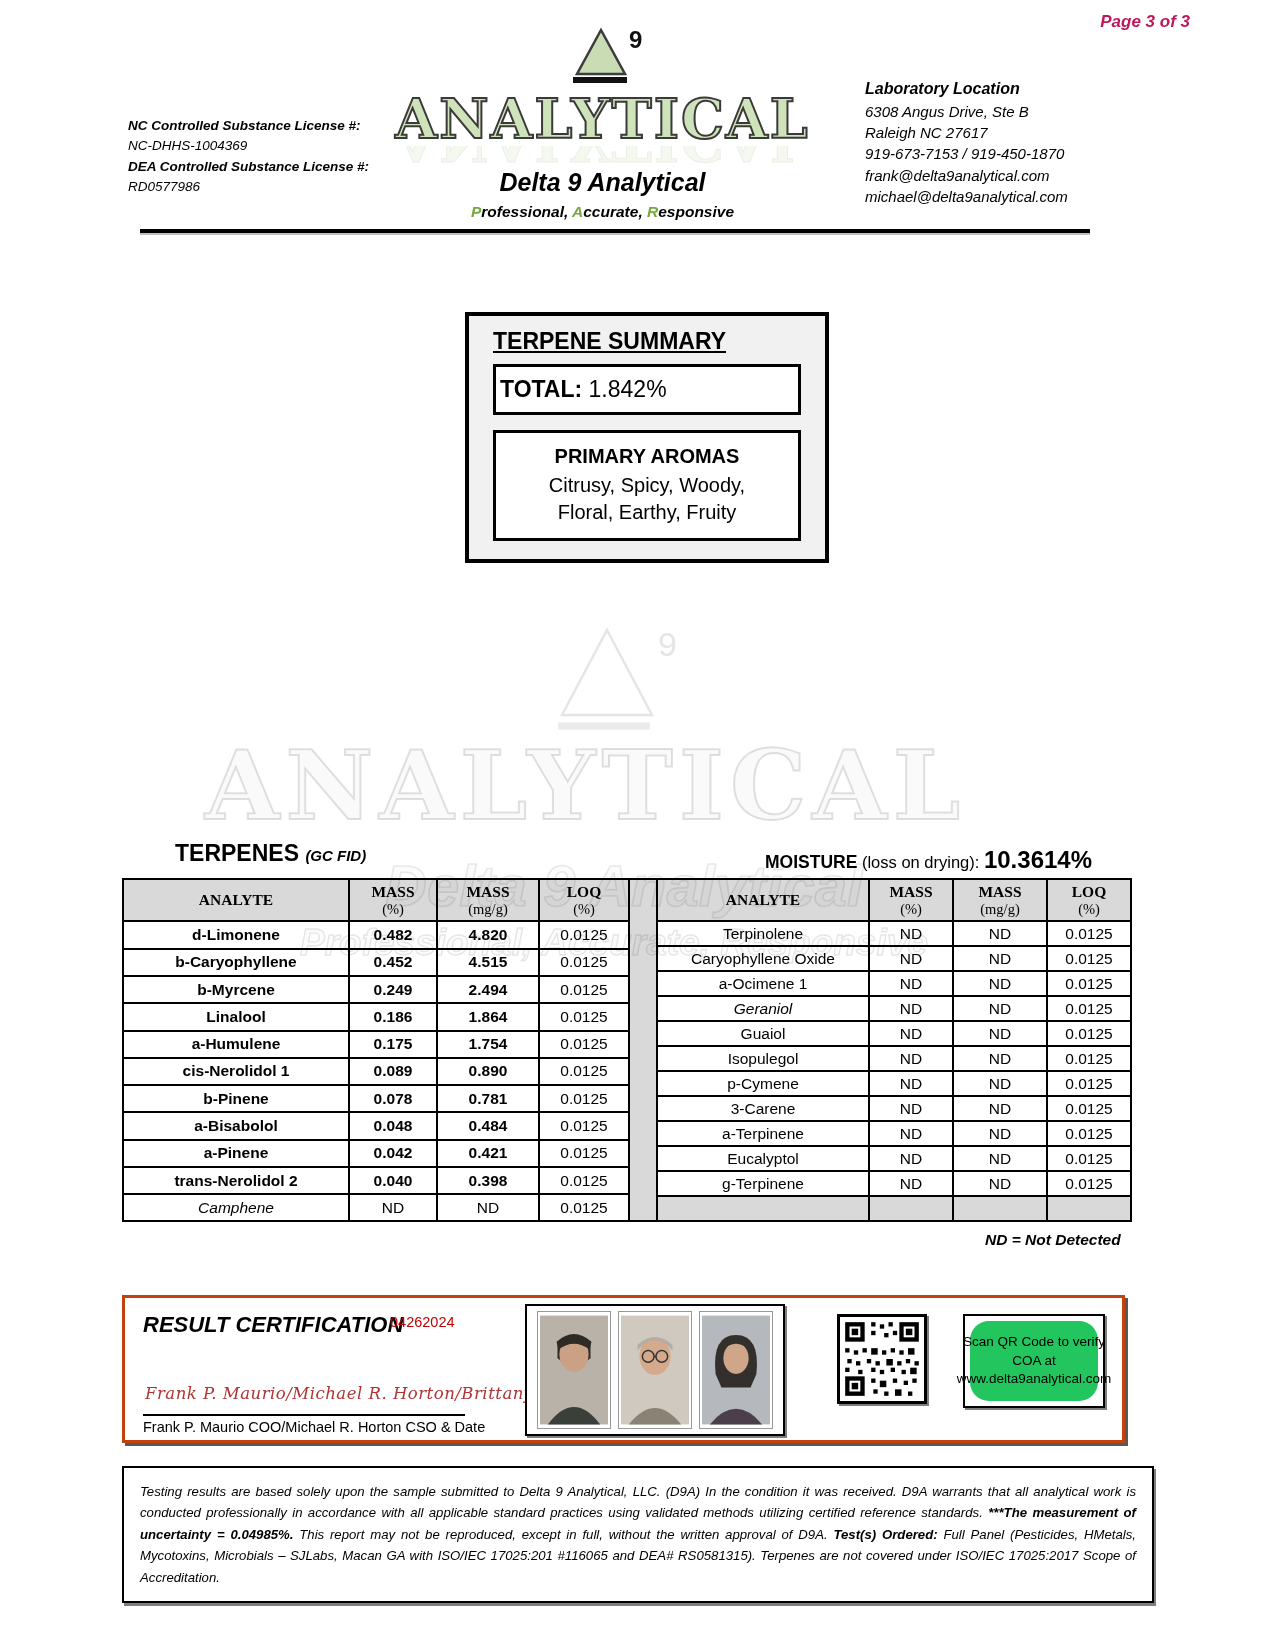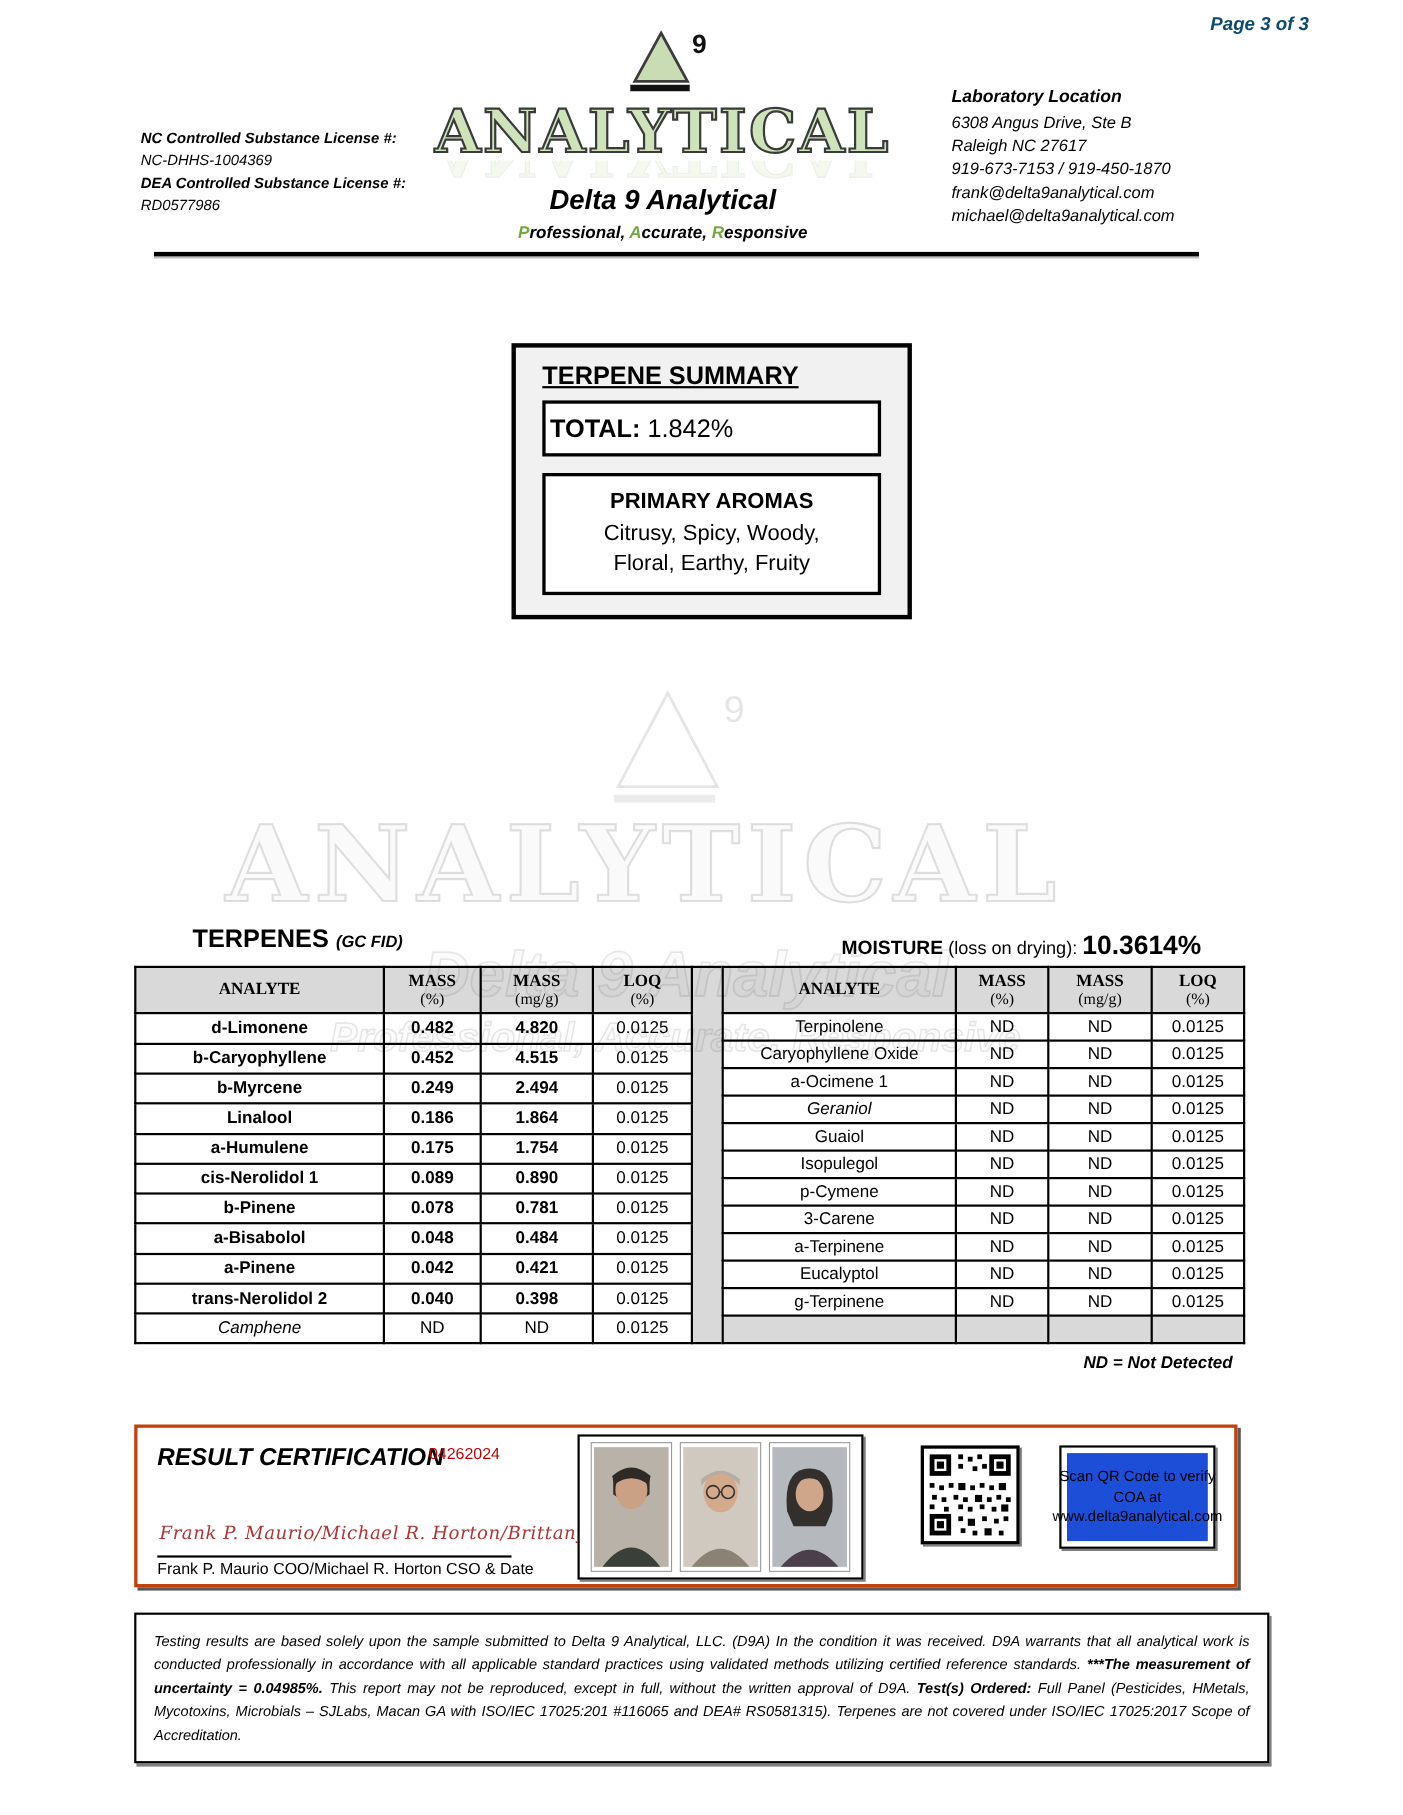--- a/index.html
+++ b/index.html
@@ -1,21 +1,21 @@
 <!DOCTYPE html>
 <html><head>
 <meta charset="utf-8">
 <style>
   * { box-sizing: border-box; margin: 0; padding: 0; }
   html,body { background:#ffffff; }
   body { font-family:"Liberation Sans", sans-serif; color:#000; }
   .page { position:relative; width:1275px; height:1650px; background:#fff; overflow:hidden; }
 
   
-  .page-label { position:absolute; top:12px; right:85px; color:#0c4a6e; font-weight:700; font-style:italic; font-size:17px; }
+  .page-label { position:absolute; top:12px; right:85px; color:#be185d; font-weight:700; font-style:italic; font-size:17px; }
   .licenses { position:absolute; left:128px; top:116px; width:280px; font-size:13.5px; line-height:1.5; font-style:italic; }
   .licenses .lbl { font-weight:700; }
   .lab { position:absolute; left:865px; top:78px; font-size:15px; font-style:italic; line-height:1.42; }
   .lab .lab-title { font-weight:700; font-size:16px; }
 
   .logo { position:absolute; left:330px; top:26px; width:545px; text-align:center; }
   .logo-mark { height:66px; }
   .brand { font-family:"DejaVu Serif", serif; font-weight:700; font-size:54px; letter-spacing:2px; line-height:1;
            color:#cfe3bb; -webkit-text-stroke:2px #3a3a3a; }
   .brand-reflect { font-family:"DejaVu Serif", serif; font-weight:700; font-size:54px; letter-spacing:2px; line-height:1;
@@ -81,22 +81,22 @@
   .cert-names { position:absolute; left:18px; top:121px; font-size:14.5px; }
   .cert-photos { position:absolute; left:400px; top:6px; width:260px; height:132px; border:2px solid #000; background:#fff;
                  box-shadow:2px 2px 0 rgba(0,0,0,.5); display:flex; gap:7px; align-items:center; justify-content:center; }
   .photo { width:74px; height:118px; border:1px solid #999; background:#fff; padding:2px; }
   .photo svg { width:100%; height:100%; display:block; }
   .cert-qr { position:absolute; left:712px; top:16px; width:90px; height:90px; border:3px solid #000; background:#fff; padding:3px;
              box-shadow:2px 2px 0 rgba(0,0,0,.5); }
   .cert-qr svg { width:100%; height:100%; display:block; }
   .cert-scan { position:absolute; left:838px; top:16px; width:142px; height:94px; border:2.5px solid #000; background:#fff; padding:5px;
                box-shadow:2px 2px 0 rgba(0,0,0,.5); }
-  .scan-inner { background:#1d4ed8; width:100%; height:100%; display:flex; align-items:center; justify-content:center;
-                text-align:center; font-size:13.5px; line-height:1.38; padding:2px 4px; }
+  .scan-inner { background:#22c55e; width:100%; height:100%; display:flex; align-items:center; justify-content:center;
+                text-align:center; font-size:13.5px; line-height:1.38; padding:2px 4px;border-radius:19px; }
 
   
   .footer { position:absolute; left:122px; top:1466px; width:1032px; border:2.5px solid #000; background:#fff;
             box-shadow:2px 3px 0 rgba(0,0,0,.5); padding:13px 16px; font-style:italic; font-size:13.2px; line-height:1.62;
             text-align:justify; z-index:6; }
   .footer .fb { font-weight:700; }
 </style>
 </head>
 <body>
 

